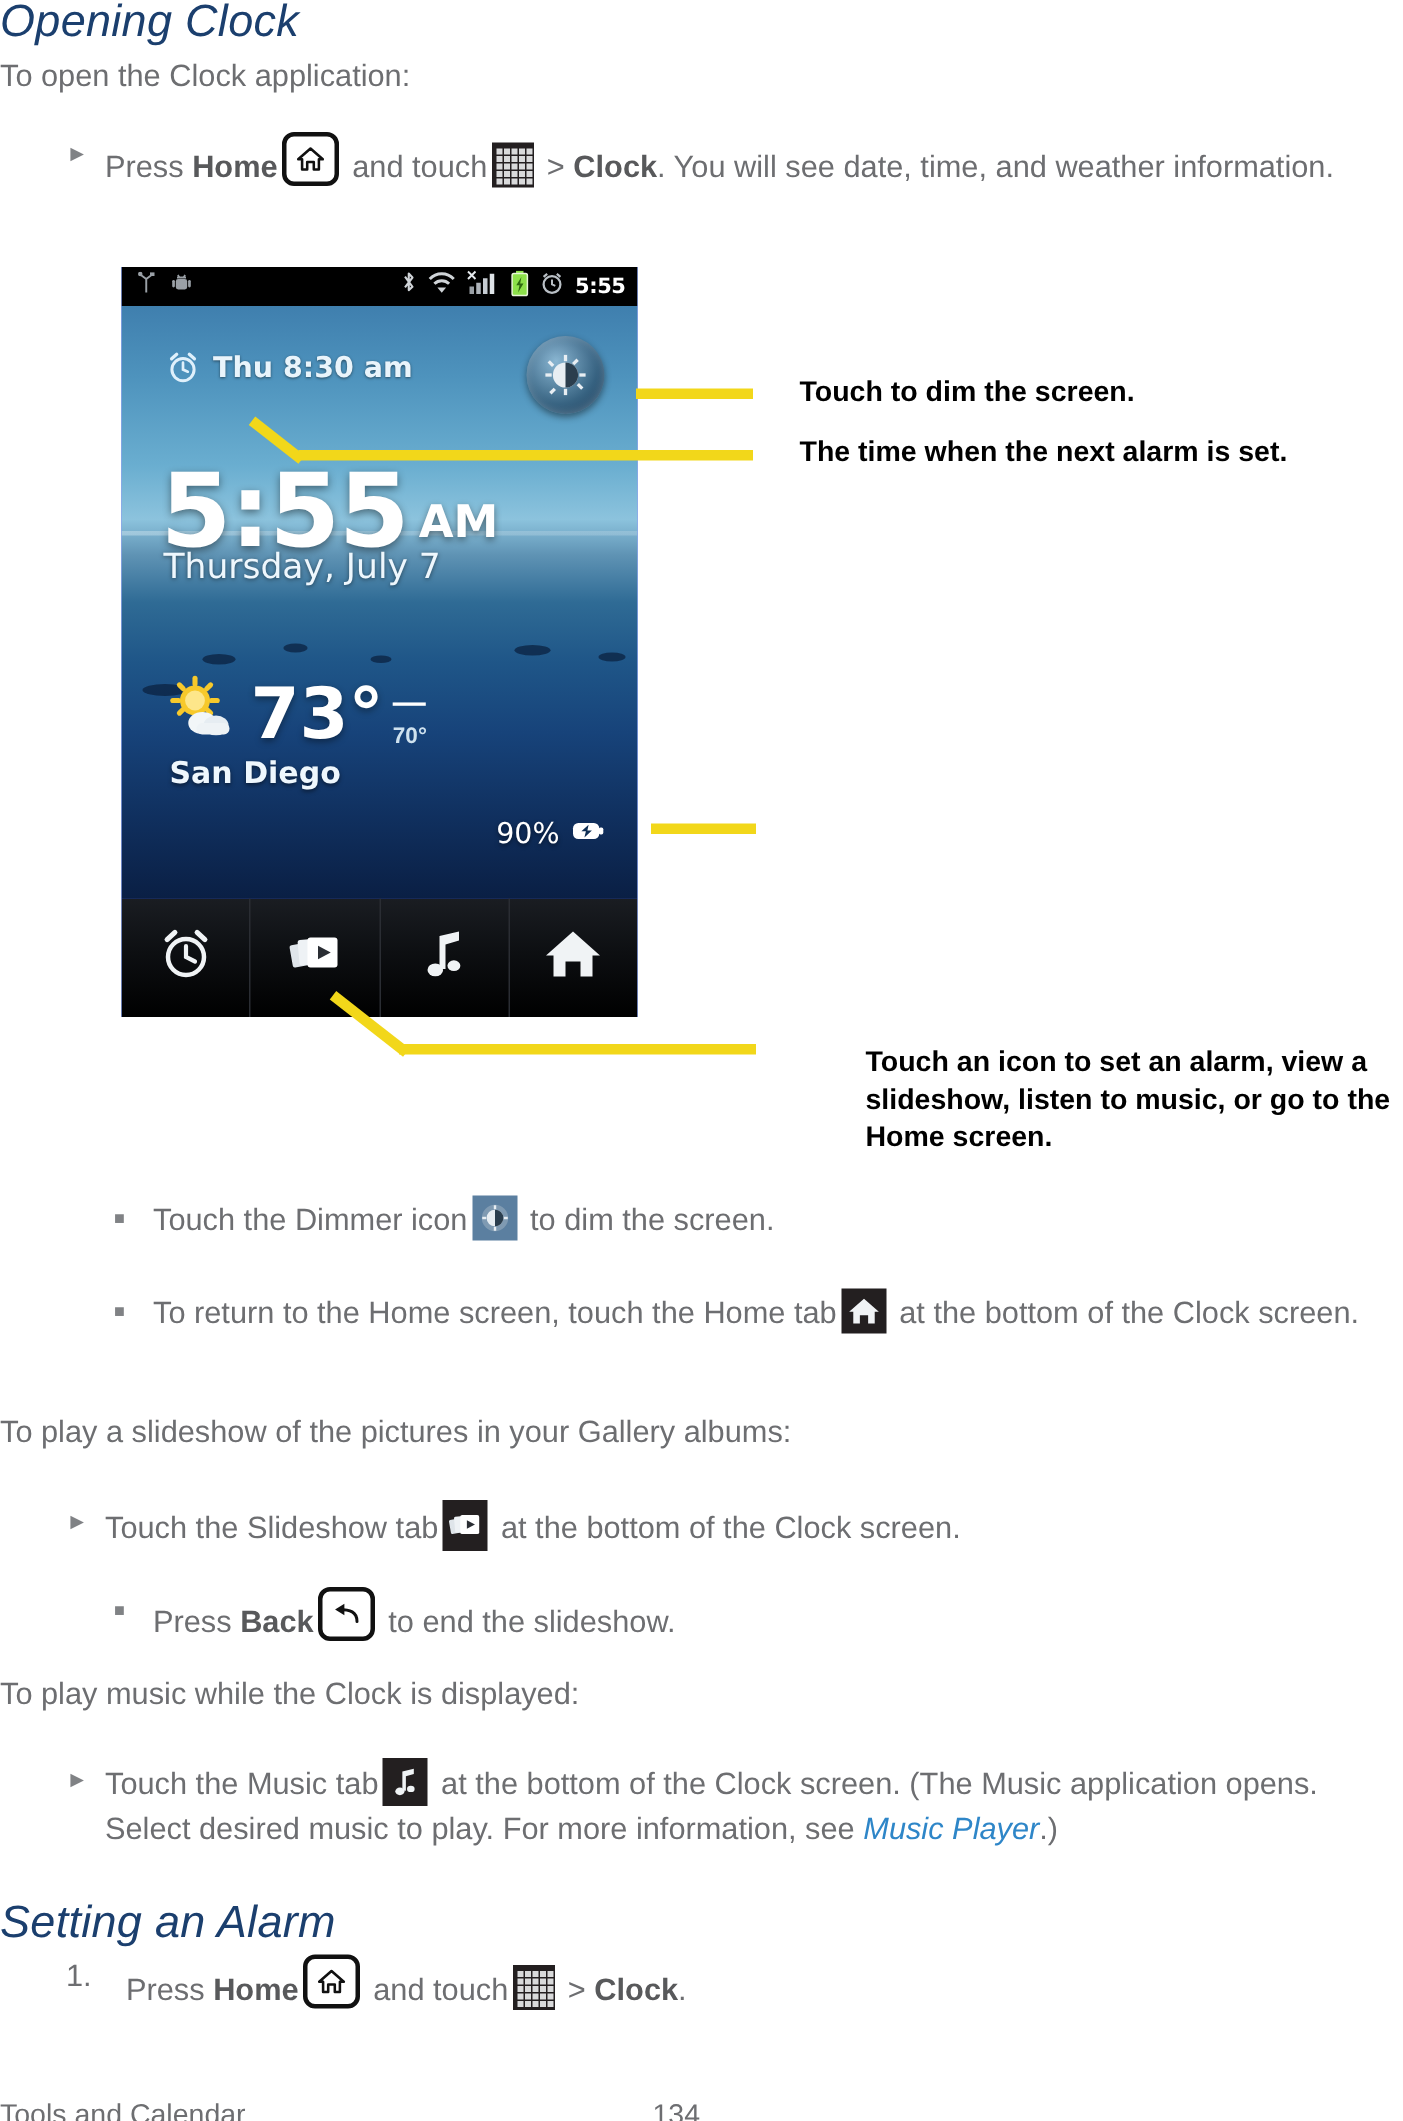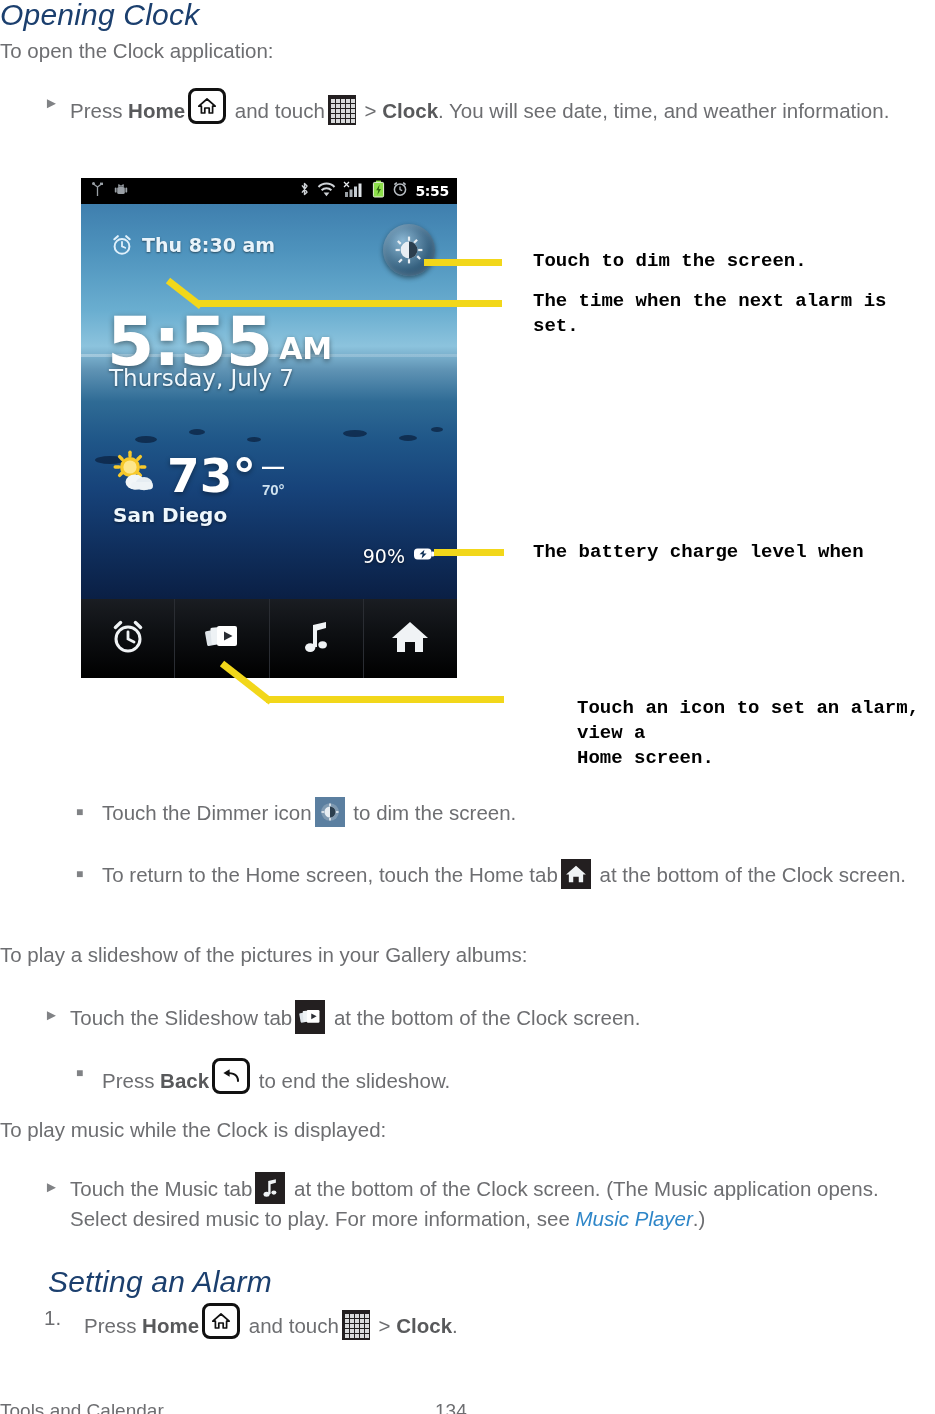--- a/index.html
+++ b/index.html
@@ -144,21 +144,21 @@
     background: #231f20;
     margin: 0 3px;
     vertical-align: -8px;
   }
   .ico-music .g { position: absolute; inset: 0; display: flex; align-items: center; justify-content: center; }
 
   
   .shot {
     position: absolute;
     left: 81px; top: 178px;
-    width: 376px; height: 500px;
+    width: 344px; height: 500px;
     overflow: hidden;
     background: #1d4ed8;
   }
   .statusbar {
     position: absolute; left: 0; top: 0;
     width: 100%; height: 26px;
     background: #000;
     display: flex; align-items: center;
   }
   .sb-left { display: flex; align-items: center; gap: 10px; margin-left: 10px; }
@@ -281,21 +281,21 @@
   }
   .tab:last-child { border-right: none; }
 
   
   .callout {
     position: absolute;
     font-size: 19px;
     font-weight: bold;
     color: #000;
     line-height: 25px;
-    font-family: Liberation Mono, monospace;
+    font-family: Liberation Sans, sans-serif;
   }
   .lead {
     position: absolute;
     background: #f2d71a;
     height: 7px;
   }
   .lead-diag {
     position: absolute;
     background: #f2d71a;
     height: 7px;
@@ -565,25 +565,25 @@
   <div class="lead" style="left:434px; top:549px; width:70px;"></div>
 
   <div class="lead-diag" style="left:222px; top:660px; width:62px; transform:rotate(38deg);"></div>
   <div class="lead" style="left:266px; top:696px; width:238px;"></div>
 
   <div class="callout" style="left:533px; top:249px;">Touch to dim the screen.</div>
 
   <div class="callout" style="left:533px; top:289px;">The time when the next alarm is set.</div>
 
   <div class="callout" style="left:533px; top:540px;">
-    <div>The battery charge level when</div>
   </div>
 
   <div class="callout" style="left:533px; top:696px;margin-left:44px;">
     <div>Touch an icon to set an alarm, view a</div>
+    <div>slideshow, listen to music, or go to the</div>
     <div>Home screen.</div>
   </div>
 
   <div class="row" style="position:absolute;left:76px;top:797px;width:858px;">
     <div class="marker-sq">■</div>
     <div class="row-body para">
       <span>Touch the Dimmer icon</span><span class="ico ico-dim">
         <span class="gearwrap">
           <svg width="22" height="22" viewBox="0 0 30 30" aria-hidden="true">
             <circle cx="15" cy="15" r="12" fill="#7f9ab2"></circle>
@@ -663,21 +663,21 @@
             <ellipse cx="11.2" cy="29.6" rx="5.2" ry="4.3" fill="#f0f3f5"></ellipse>
             <ellipse cx="23.6" cy="26.8" rx="4.3" ry="3.6" fill="#f0f3f5"></ellipse>
           </svg>
         </span>
       </span>
       <span>at the bottom of the Clock screen. (The Music application opens. Select desired music to play. For more information, see</span>
       <span class="link">Music Player</span><span>.)</span>
     </div>
   </div>
 
-  <div class="h1" style="position:absolute;left:0;top:1265px;padding-left:48px;">Setting an Alarm</div>
+  <div class="h1" style="position:absolute;left:0;top:1265px;">Setting an Alarm</div>
 
   <div class="row" style="position:absolute;left:44px;top:1303px;width:890px;">
     <div class="marker-num">1.</div>
     <div class="row-body para">
       <span>Press</span>
       <span class="b">Home</span><span class="ico key-home">
         <span class="house">
           <svg width="20" height="18" viewBox="0 0 20 18" aria-hidden="true">
             <path d="M10 2 L18.2 9.2 L15.6 9.2 L15.6 16 L12.2 16 L12.2 11 L7.8 11 L7.8 16 L4.4 16 L4.4 9.2 L1.8 9.2 Z" fill="none" stroke="#111" stroke-width="1.7" stroke-linejoin="round"></path>
           </svg>

